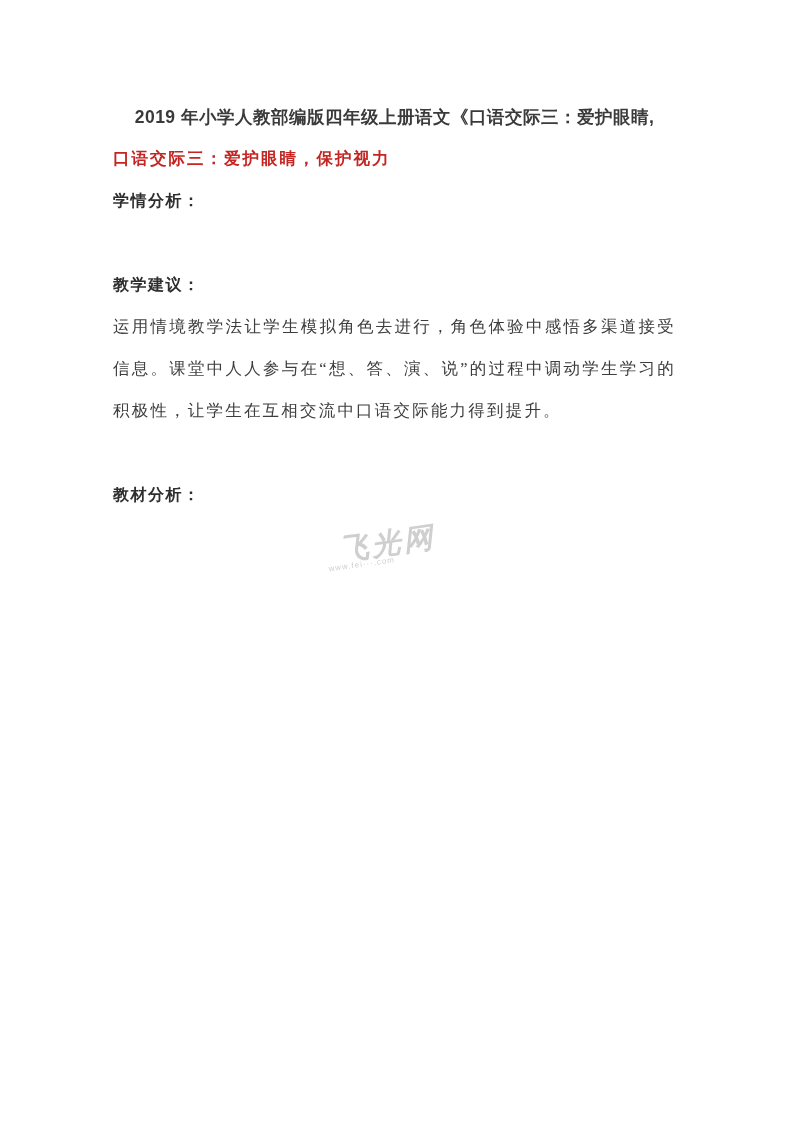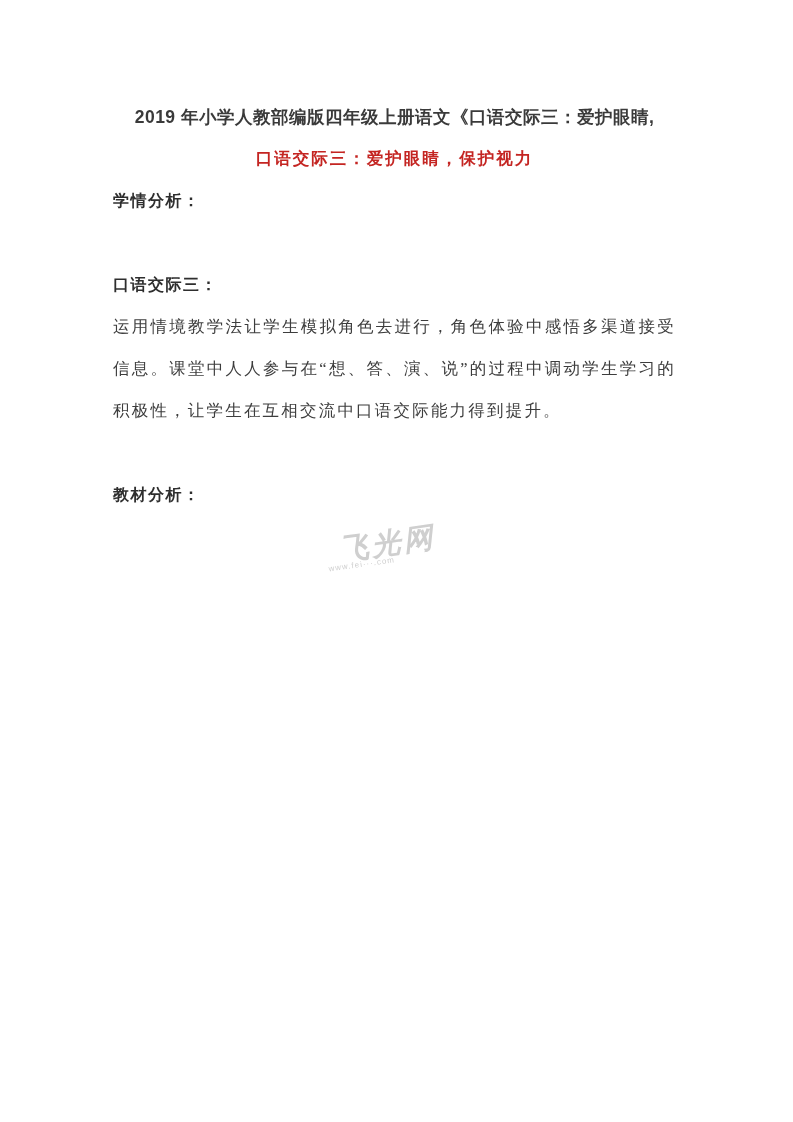--- a/index.html
+++ b/index.html
@@ -26,21 +26,20 @@
     font-family: "Liberation Sans", "DejaVu Sans", sans-serif;
     font-weight: bold;
     font-size: 17.5px;
     letter-spacing: 0.5px;
     color: #3a3a3a;
     text-align: center;
     line-height: 42px;
   }
   .doc-title .tline { display: block; }
   .subtitle {
-    text-align: center;
     font-weight: bold;
     font-size: 16.5px;
     letter-spacing: 2px;
     color: #c42522;
     line-height: 42px;
   }
   .section { margin: 0; }
   .section + .section { margin-top: 42px; }
   .heading {
     margin: 0;
@@ -97,21 +96,21 @@
     </h1>
 
     <div class="subtitle">口语交际三：爱护眼睛，保护视力</div>
 
     <div class="section">
       <div class="heading">学情分析：</div>
     </div>
 
 
     <div class="section">
-      <div class="heading">口语交际三：</div>
+      <div class="heading">教学建议：</div>
       <p class="para">运用情境教学法让学生模拟角色去进行，角色体验中感悟多渠道接受信息。课堂中人人参与在“想、答、演、说”的过程中调动学生学习的积极性，让学生在互相交流中口语交际能力得到提升。</p>
     </div>
 
     <div class="section">
       <div class="heading">教材分析：</div>
     </div>
 
   </div>
 
   <div class="watermark">

